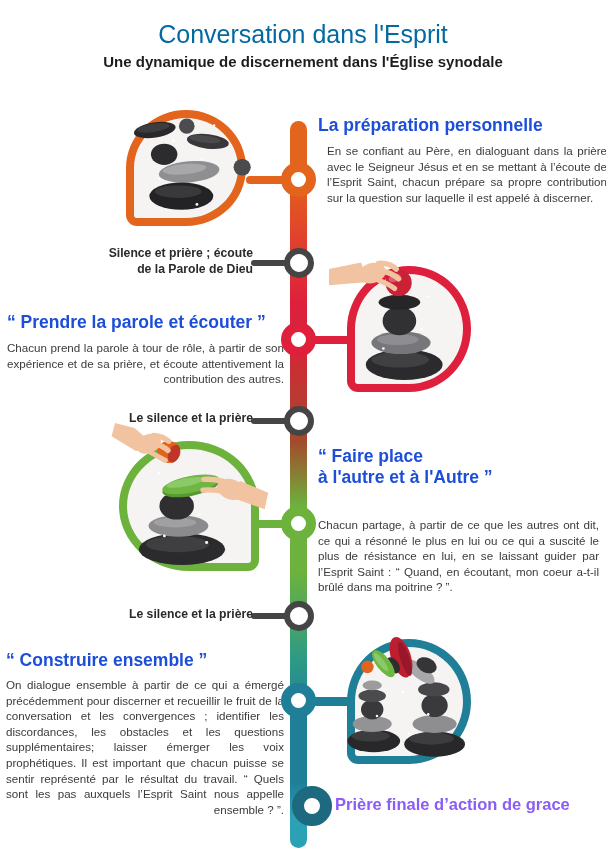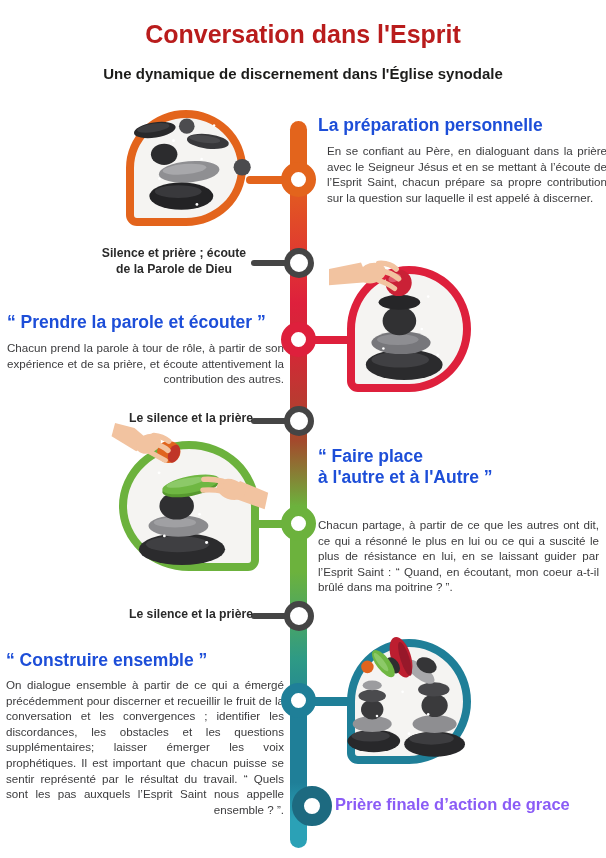--- a/index.html
+++ b/index.html
@@ -3,25 +3,25 @@
 <meta charset="utf-8">
 <style>
   html,body{margin:0;padding:0;background:#ffffff;}
   .canvas{
     position:relative;width:606px;height:858px;background:#ffffff;overflow:hidden;
     font-family:"Liberation Sans",sans-serif;
   }
   
   .title{
     position:absolute;left:0;top:20px;width:606px;text-align:center;
-    font-size:25px;font-weight:700;color:#b91c1c;letter-spacing:0px;
+    font-size:25px;font-weight:400;color:#0369a1;letter-spacing:0px;
   }
   .subtitle{
     position:absolute;left:0;top:53px;width:606px;text-align:center;
-    font-size:15px;font-weight:700;color:#1d1d1b;margin-top:12px;
+    font-size:15px;font-weight:700;color:#1d1d1b;
   }
   
   .bar{
     position:absolute;left:290px;top:121px;width:17px;height:727px;border-radius:9px;z-index:1;
     background:linear-gradient(to bottom,
       #e3641c 0%, #e3641c 7%, #de203c 25%, #cf2b35 33%, #a34a2c 44%,
       #6cb23d 53%, #6cb23d 62%, #2e9a85 74%, #1f7f98 82%, #1f7f98 91%,
       #2ba1b6 96%, #2ba1b6 100%);
   }
   .conn{position:absolute;z-index:2;border-radius:4px;}
@@ -65,21 +65,21 @@
   .t4{left:6px;top:650px;width:278px;text-align:left;padding-right:18px;box-sizing:border-box;}
   .step-body{
     position:absolute;font-size:11.6px;line-height:15.6px;color:#3b3b3d;z-index:4;
     text-align:justify;
   }
   .b1{left:318px;top:143px;width:280px;margin-left:9px;}
   .b2{left:7px;top:340px;width:277px;text-align-last:right;}
   .b3{left:318px;top:517px;width:281px;}
   .b4{left:6px;top:677px;width:278px;text-align-last:right;}
   .silence-label{position:absolute;font-size:12.2px;font-weight:700;color:#2a2a2a;line-height:16px;z-index:4;}
-  .sl1{left:95px;top:245px;width:158px;text-align:center;}
+  .sl1{left:95px;top:245px;width:158px;text-align:right;}
   .sl2{left:105px;top:410px;width:148px;text-align:right;}
   .sl3{left:105px;top:606px;width:148px;text-align:right;}
   .final-label{
     position:absolute;left:335px;top:795px;width:265px;
     font-size:16.5px;font-weight:700;color:#8b5cf6;z-index:4;
   }
 </style>
 </head>
 <body>
 

